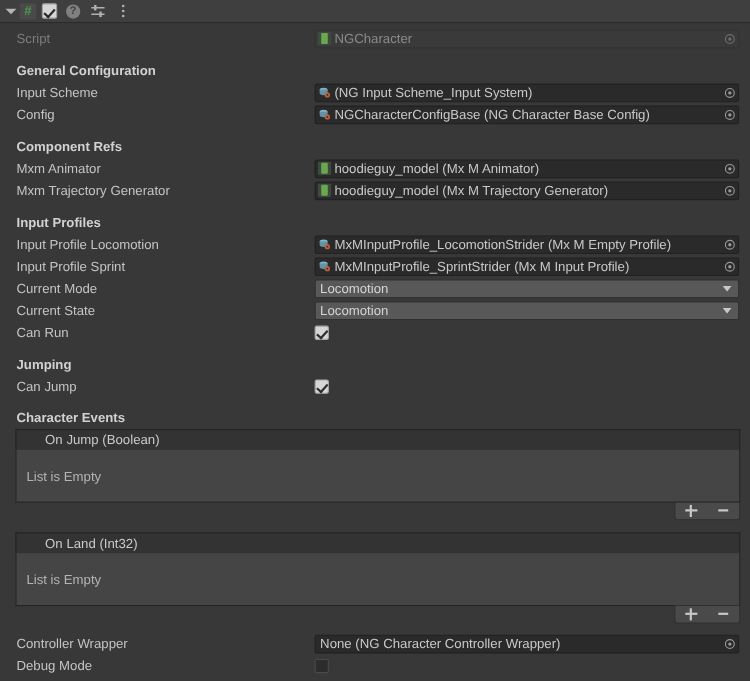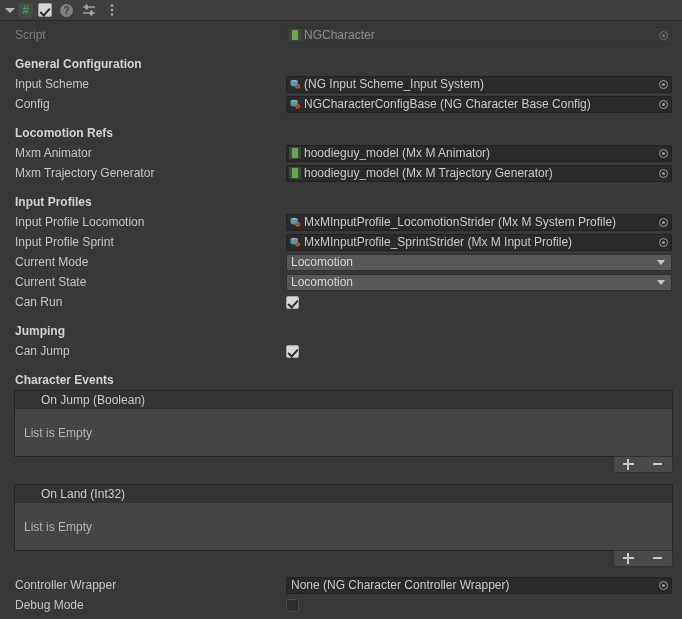--- a/index.html
+++ b/index.html
@@ -242,21 +242,21 @@
             </svg>
           </span>
           <span class="oname">NGCharacterConfigBase (NG Character Base Config)</span>
           <span class="picker">
               <span></span>
             </span>
         </div>
       </div>
     </div>
 
-    <div class="section gap">Locomotion Refs</div>
+    <div class="section gap">Component Refs</div>
 
     <div class="row">
       <div class="lbl">Mxm Animator</div>
       <div class="field">
         <div class="objfield">
           <span class="ico-asset ico-prefab"></span>
           <span class="oname">hoodieguy_model (Mx M Animator)</span>
           <span class="picker">
               <span></span>
             </span>
@@ -284,21 +284,21 @@
       <div class="field">
         <div class="objfield">
           <span class="ico-asset ico-so">
             <svg width="12" height="12" viewBox="0 0 12 12">
               <ellipse cx="5.2" cy="3.6" rx="3.6" ry="1.9" fill="#7fb4c9"></ellipse>
               <path d="M1.6 3.6 v3 a3.6 1.9 0 0 0 7.2 0 v-3" fill="#5f94a9"></path>
               <circle cx="8.6" cy="8.3" r="2.4" fill="#c0603a"></circle>
               <circle cx="8.6" cy="8.3" r="0.9" fill="#3a3a3a"></circle>
             </svg>
           </span>
-          <span class="oname">MxMInputProfile_LocomotionStrider (Mx M System Profile)</span>
+          <span class="oname">MxMInputProfile_LocomotionStrider (Mx M Empty Profile)</span>
           <span class="picker">
               <span></span>
             </span>
         </div>
       </div>
     </div>
 
     <div class="row">
       <div class="lbl">Input Profile Sprint</div>
       <div class="field">

